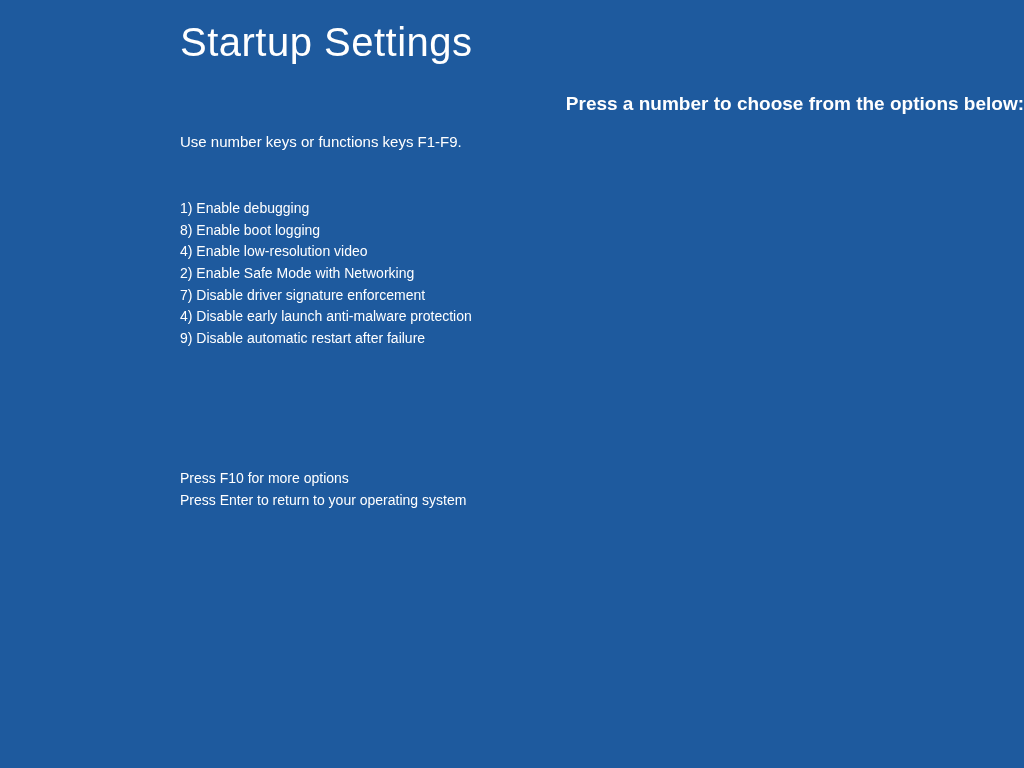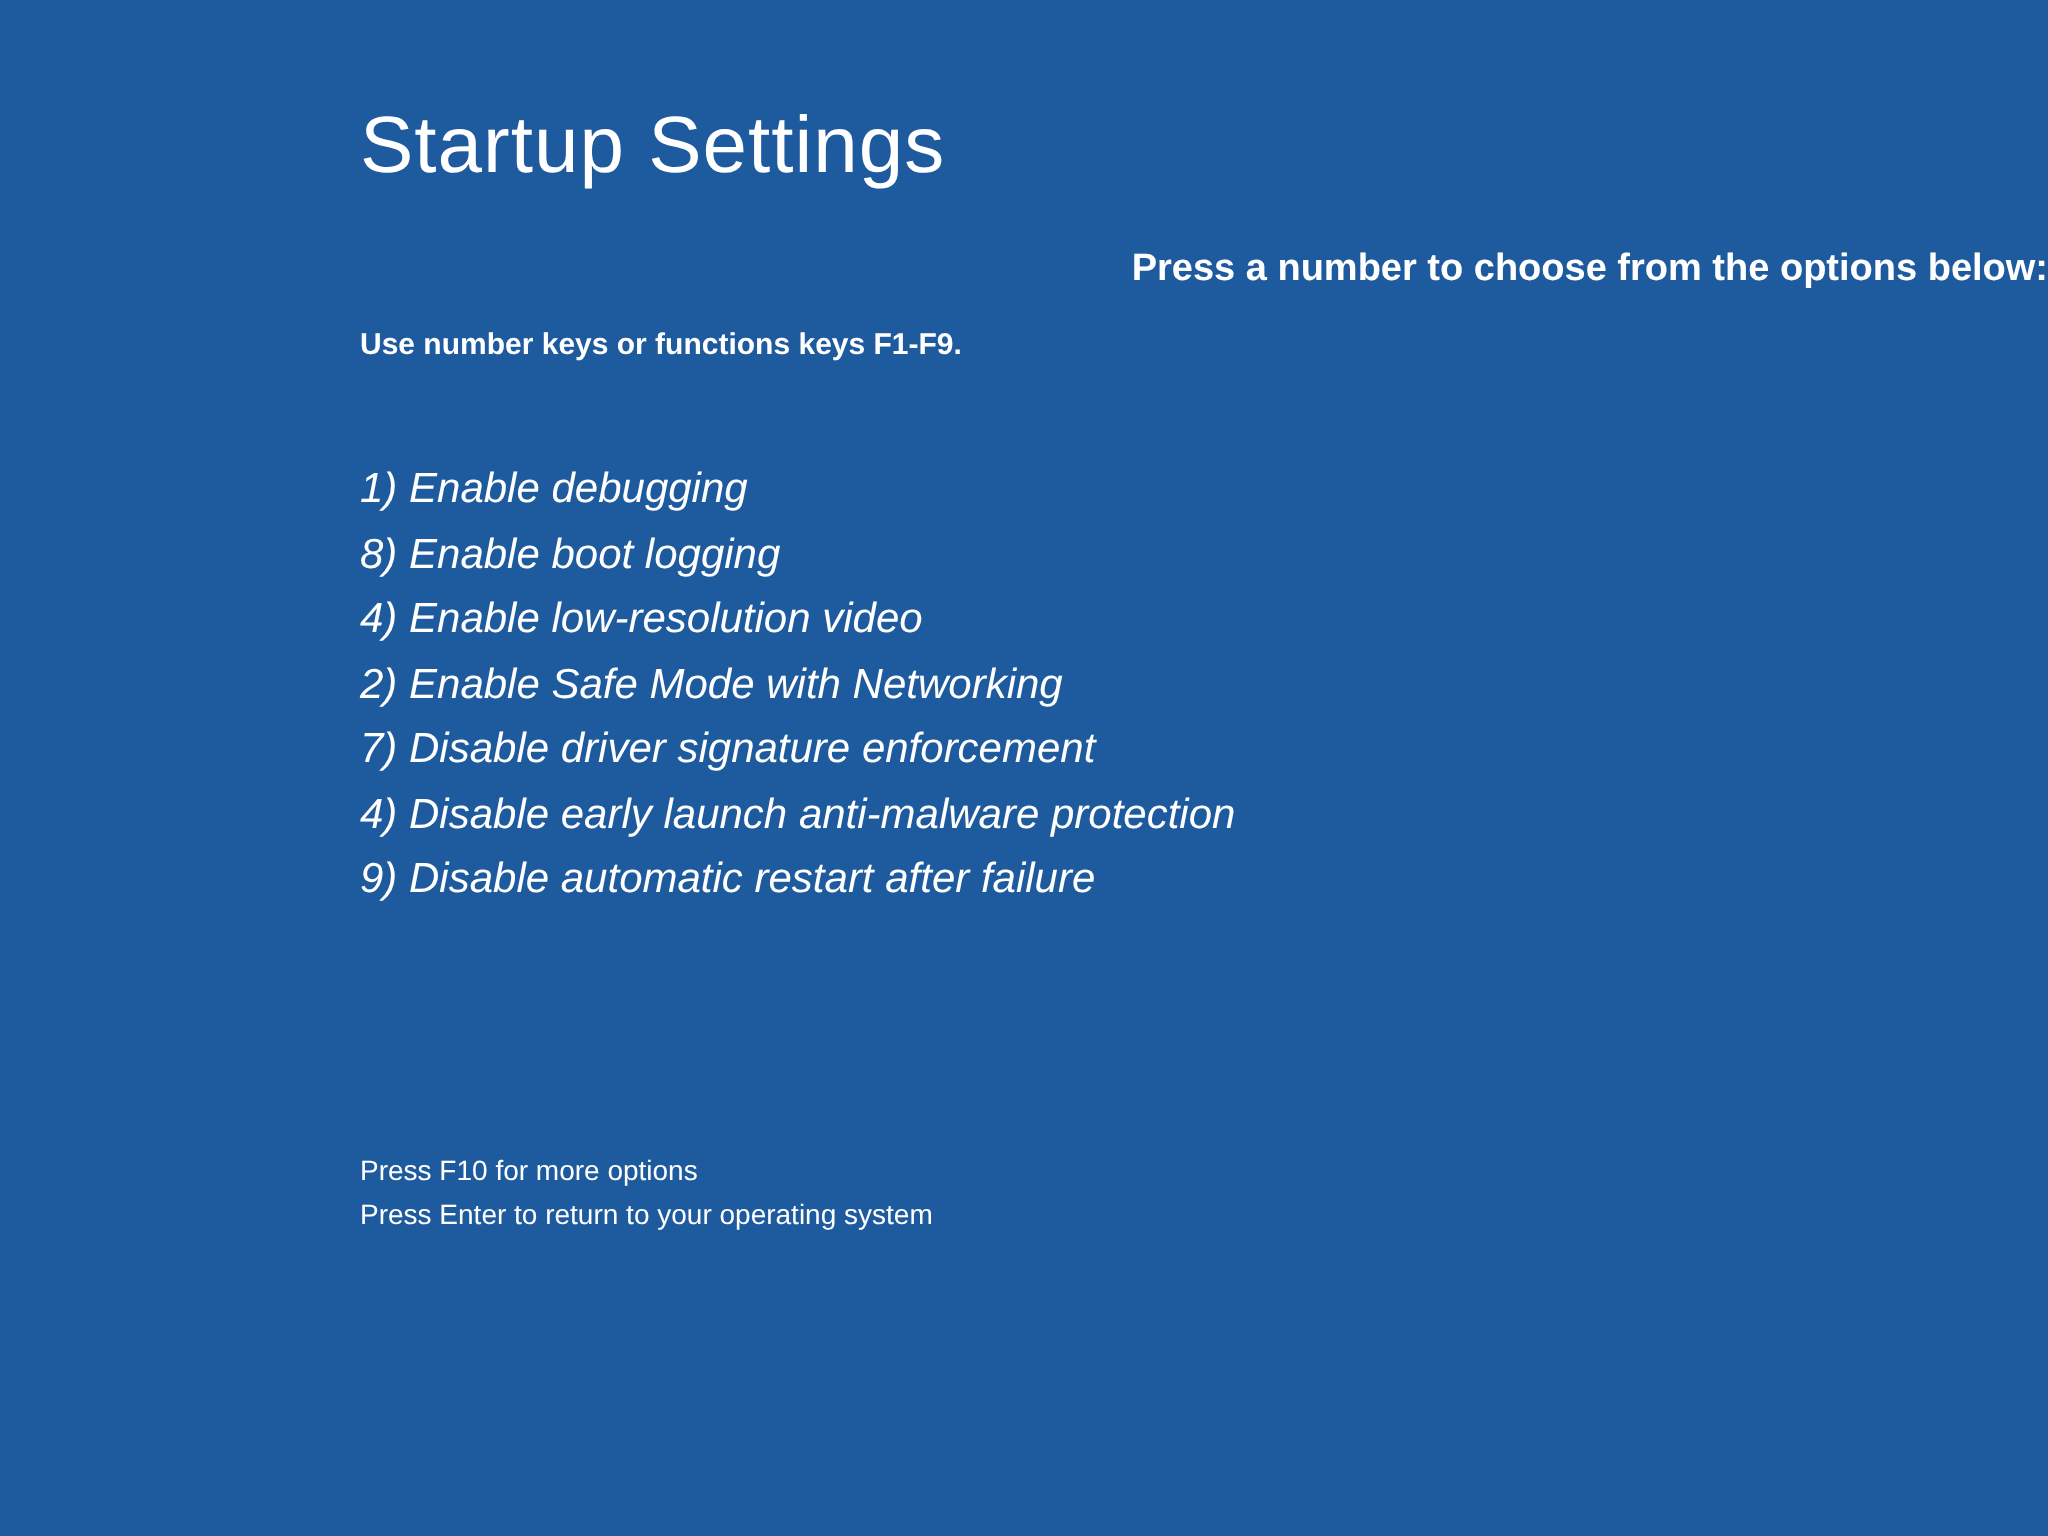--- a/index.html
+++ b/index.html
@@ -10,44 +10,43 @@
     body {
       width: 1024px;
       height: 768px;
       background-color: #1e5a9e;
       font-family: "Segoe UI", "Segoe UI Light", Arial, sans-serif;
       color: #ffffff;
       overflow: hidden;
     }
     .container {
       padding-left: 180px;
-      padding-top: 51px;
+      padding-top: 20px;
     }
     .title {
       font-size: 40px;
       font-weight: 300;
       letter-spacing: 0.5px;
       margin-bottom: 28px;
     }
     .subtitle {
       font-size: 19px;
       font-weight: 700;
       margin-bottom: 18px;
       text-align: right;
     }
     .hint {
       font-size: 15px;
-      font-weight: 700;
+      font-weight: 400;
       margin-bottom: 48px;
     }
     .options {
-      font-size: 21px;
+      font-size: 14px;
       font-weight: 400;
       line-height: 1.55;
-      font-style: italic;
     }
     .option-item {
       position: relative;
     }
     .highlight-box {
       position: absolute;
       border: 4px solid #ff0000;
       left: -18px;
       top: -2px;
       width: 390px;

